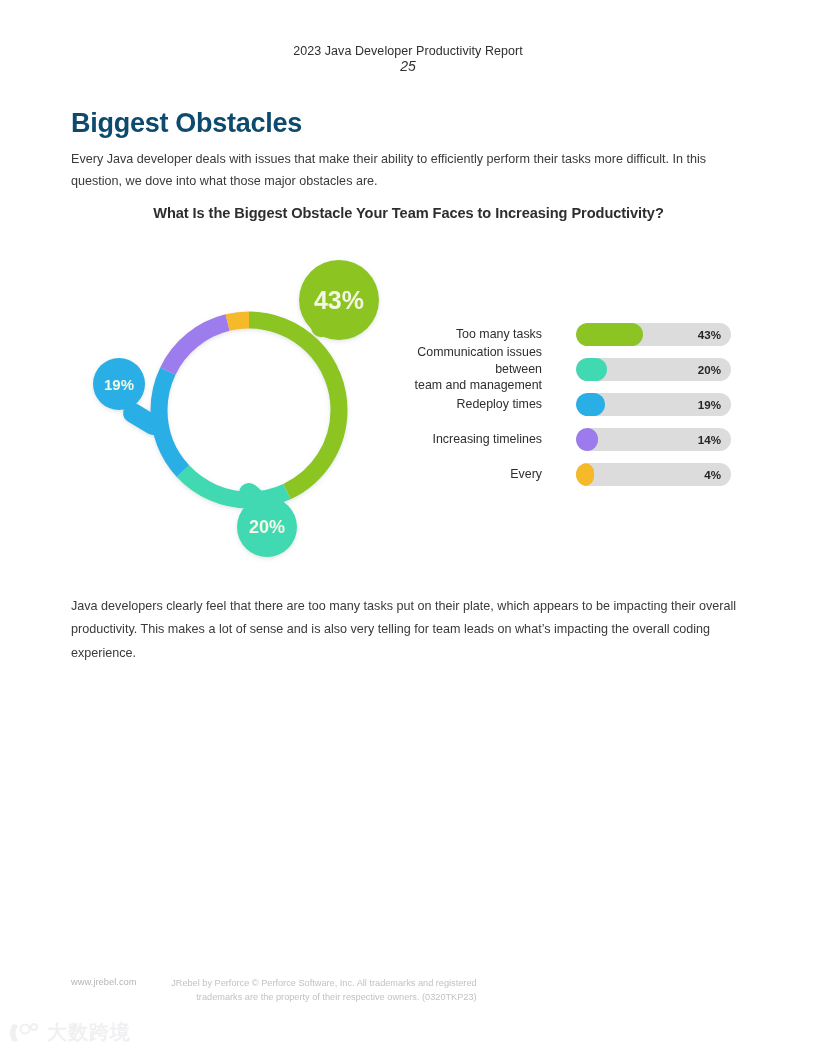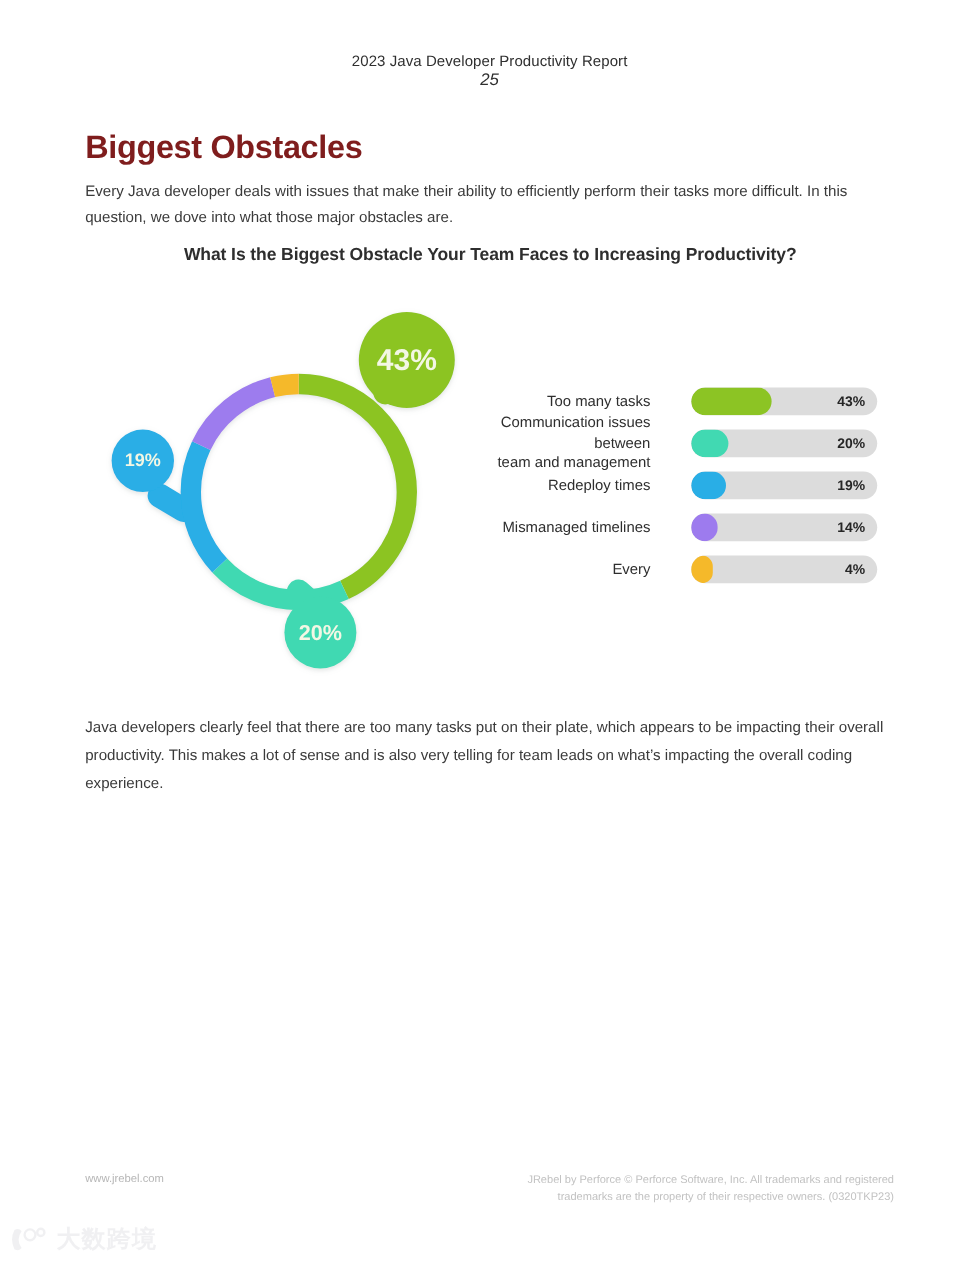--- a/index.html
+++ b/index.html
@@ -49,21 +49,21 @@
     font-style: italic;
   }
 
   
   .section-title {
     position: absolute;
     top: 108px;
     left: 71px;
     font-size: 27px;
     font-weight: bold;
-    color: #7f1d1d;
+    color: #0c4a6e;
     letter-spacing: -0.01em;
   }
 
   .intro-para {
     position: absolute;
     top: 148px;
     left: 71px;
     width: 675px;
     font-size: 12.6px;
     line-height: 1.75;
@@ -168,21 +168,20 @@
   }
 
   
   .page-footer {
     position: absolute;
     bottom: 52px;
     left: 71px;
     right: 71px;
     display: flex;
     align-items: flex-start;
-    justify-content: space-between;
   }
   .footer-url {
     font-size: 9.4px;
     color: #b6b6b6;
   }
   .footer-legal {
     font-size: 9.2px;
     color: #c2c2c2;
     text-align: right;
     line-height: 1.55;
@@ -286,21 +285,21 @@
           <div>Redeploy times</div>
         </div>
         <div class="bar-track">
           <div class="bar-fill" style="width:19%;background:#29AEE6;"></div>
           <span class="bar-pct">19%</span>
         </div>
       </div>
 
       <div class="legend-row">
         <div class="legend-label">
-          <div>Mismanaged timelines</div>
+          <div>Increasing timelines</div>
         </div>
         <div class="bar-track">
           <div class="bar-fill" style="width:14%;background:#9D7BEE;"></div>
           <span class="bar-pct">14%</span>
         </div>
       </div>
 
       <div class="legend-row">
         <div class="legend-label">
           <div>Every</div>

